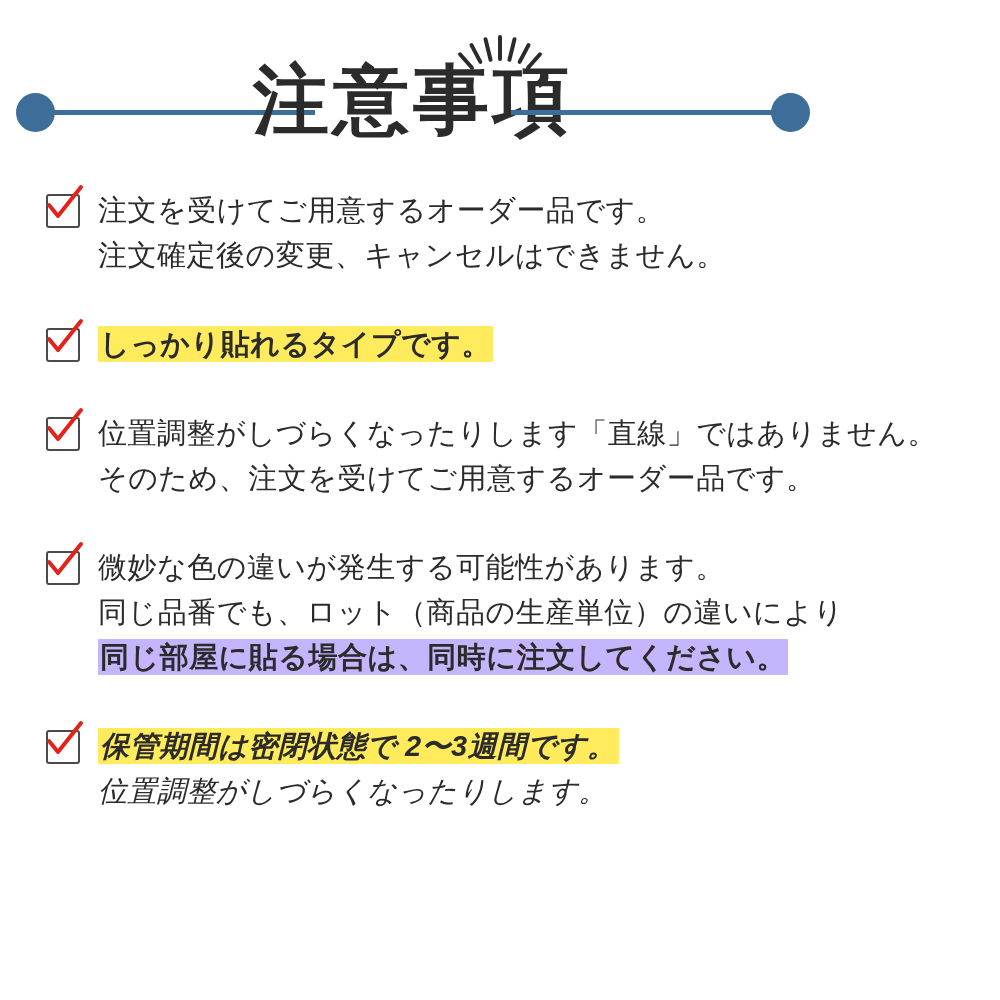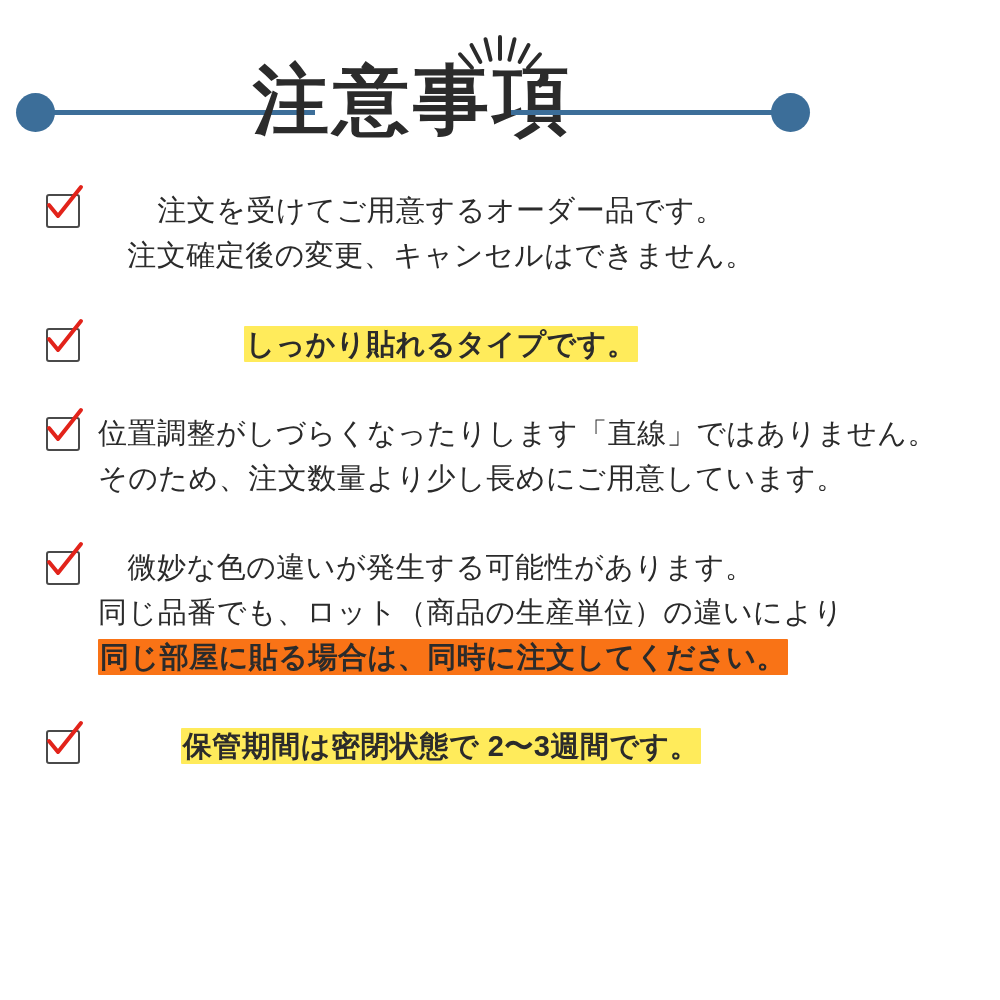--- a/index.html
+++ b/index.html
@@ -75,29 +75,28 @@
     letter-spacing: 4px;
     color: #2b2b2b;
   }
 
   
   .notes {
     position: absolute;
     top: 188px;
     left: 46px;
     right: 42px;
-    text-align: center;
   }
 
   .note {
     display: flex;
     align-items: flex-start;
     margin-bottom: 44px;
   }
-  .note:last-child { margin-bottom: 16px; }
+  .note:last-child { margin-bottom: 16px; font-style: italic; }
 
   .check {
     flex: 0 0 auto;
     position: relative;
     width: 34px;
     height: 34px;
     margin-top: 6px;
     margin-right: 18px;
   }
   .check .box {
@@ -190,42 +189,43 @@
       </div>
       <div class="note">
         <span class="check">
           <span class="box"></span>
           <svg viewBox="0 0 42 42">
             <path d="M6 20 L15 31 L38 2" fill="none" stroke="#e2231a" stroke-width="4" stroke-linecap="round" stroke-linejoin="round"></path>
           </svg>
         </span>
         <div class="lines">
           <div class="line">位置調整がしづらくなったりします「直線」ではありません。</div>
-          <div class="line">そのため、注文数量より少し長めにご用意しています。</div>
+          <div class="line">そのため、注文を受けてご用意するオーダー品です。</div>
         </div>
       </div>
       <div class="note">
         <span class="check">
           <span class="box"></span>
           <svg viewBox="0 0 42 42">
             <path d="M6 20 L15 31 L38 2" fill="none" stroke="#e2231a" stroke-width="4" stroke-linecap="round" stroke-linejoin="round"></path>
           </svg>
         </span>
         <div class="lines">
           <div class="line">微妙な色の違いが発生する可能性があります。</div>
           <div class="line">同じ品番でも、ロット（商品の生産単位）の違いにより</div>
-          <div class="line bold"><span class="hl" style="background: #f97316;">同じ部屋に貼る場合は、同時に注文してください。</span></div>
+          <div class="line bold"><span class="hl" style="background: #c4b5fd;">同じ部屋に貼る場合は、同時に注文してください。</span></div>
         </div>
       </div>
       <div class="note">
         <span class="check">
           <span class="box"></span>
           <svg viewBox="0 0 42 42">
             <path d="M6 20 L15 31 L38 2" fill="none" stroke="#e2231a" stroke-width="4" stroke-linecap="round" stroke-linejoin="round"></path>
           </svg>
         </span>
         <div class="lines">
           <div class="line bold"><span class="hl" style="background: rgb(255, 235, 91);">保管期間は密閉状態で 2〜3週間です。</span></div>
+          <div class="line">位置調整がしづらくなったりします。</div>
         </div>
       </div>
     </div>
 
 </div>
 
 </body></html>

